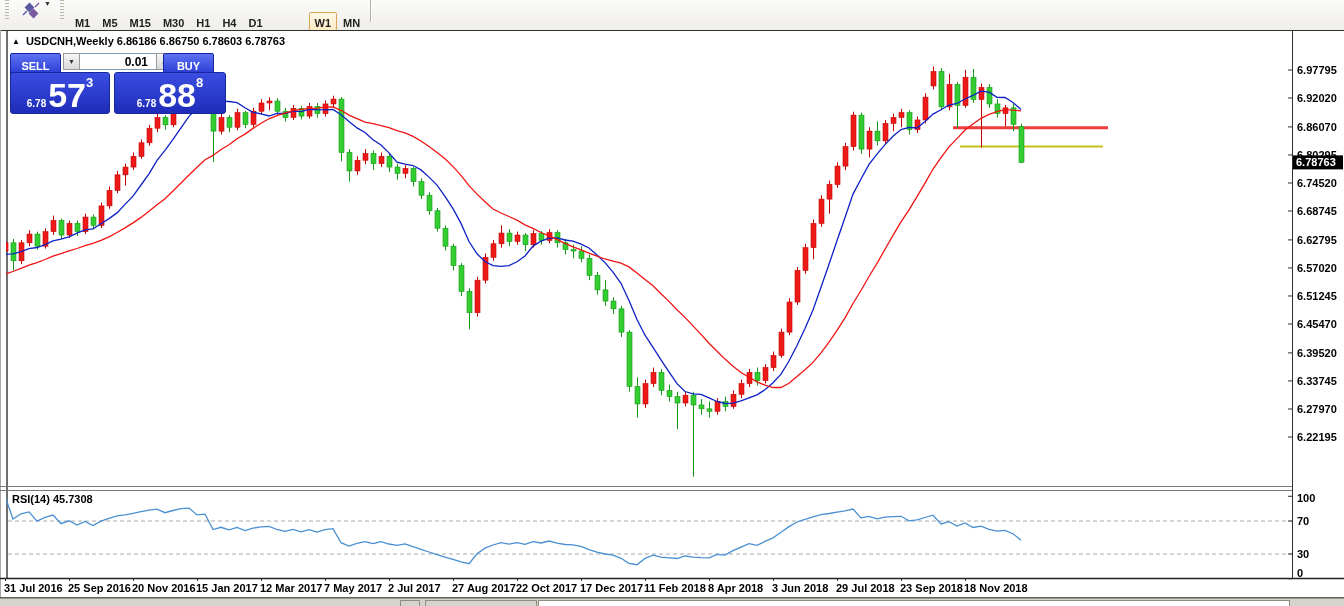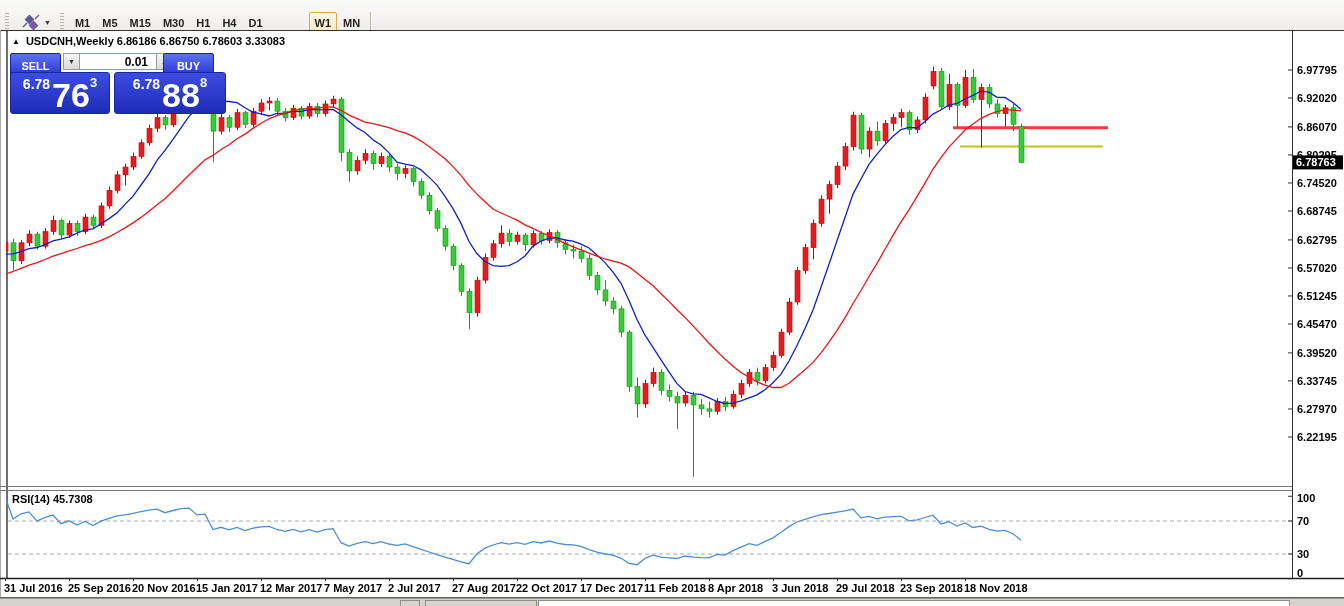--- a/index.html
+++ b/index.html
@@ -1,21 +1,21 @@
 <!DOCTYPE html>
 <html><head>
 <meta charset="utf-8">
 <style>
   html,body{margin:0;padding:0;width:1344px;height:606px;overflow:hidden;background:#fff;
     font-family:"Liberation Sans",sans-serif;}
   *{box-sizing:border-box;}
   
   .toolbar{position:absolute;left:0;top:0;width:1344px;height:46px;
     background:linear-gradient(#fbfbfa,#e9e7e0);border-bottom:1px solid #8f8f8f;
-    display:flex;align-items:center;}
+    display:flex;}
   .grip{width:4px;height:20px;margin:0 5px;
     background-image:repeating-linear-gradient(to bottom,#b9b6aa 0 1px,rgba(0,0,0,0) 1px 3px);}
   .toolbtn{height:22px;min-width:26px;padding:0 5px;display:flex;align-items:center;justify-content:center;
     font-size:11px;font-weight:bold;color:#222;border:1px solid transparent;border-radius:2px;}
   .toolbtn.active{background:linear-gradient(#fff8e8,#ffe9bd);border:1px solid #d8a858;margin-left:40px;}
   .tool-icon{width:26px;height:22px;display:flex;align-items:center;justify-content:center;margin-left:4px;}
   .dd-caret{font-size:9px;color:#333;margin:0 4px 0 0;}
   .vsep{width:1px;height:22px;background:#b5b2a6;margin:0 4px;box-shadow:1px 0 0 #fff;}
   
   .chartwin{position:absolute;left:0;top:30px;width:1344px;height:568px;background:#fff;}
@@ -31,21 +31,21 @@
     display:flex;align-items:center;justify-content:center;}
   .vol-wrap{position:absolute;left:53px;top:0;width:110px;height:17px;display:flex;}
   .spin{width:17px;height:17px;background:linear-gradient(#f6f6f6,#d9d9d9);border:1px solid #9a9a9a;
     display:flex;align-items:center;justify-content:center;font-size:7px;color:#333;}
   .vol-field{flex:1;height:17px;background:#fff;border-top:1px solid #7f9db9;border-bottom:1px solid #7f9db9;
     font-size:12px;font-weight:bold;color:#000;display:flex;align-items:center;justify-content:flex-end;
     padding-right:8px;}
   .pricebox{position:absolute;top:19px;height:42px;border:1px solid #16279f;border-radius:3px;
     background:linear-gradient(#3b4de2,#1e2cb8);color:#fff;display:flex;align-items:flex-end;
     justify-content:center;padding-bottom:3px;}
-  .pb-small{font-size:14px;font-weight:bold;margin:0 2px 18px 0;}
+  .pb-small{font-size:10px;font-weight:bold;margin:0 2px 1px 0;}
   .pb-big{font-size:34px;font-weight:bold;line-height:30px;}
   .pb-sup{font-size:13px;font-weight:bold;align-self:flex-start;margin-top:2px;}
   
   .tabstrip{position:absolute;left:0;top:598px;width:1344px;height:8px;background:#d6d3ce;
     border-top:1px solid #9b9890;}
   .tabstub{position:absolute;top:1px;height:7px;background:#d6d3ce;
     border:1px solid #8f8c84;border-bottom:none;}
   .tabstub.activetab{background:#fff;}
 </style>
 </head>
@@ -430,36 +430,36 @@
       <line x1="837.5" y1="548" x2="837.5" y2="551" stroke="#303030" stroke-width="1"></line>
       <text x="836" y="562" font-size="11" font-weight="bold" fill="#000000" font-family="&quot;Liberation Sans&quot;,sans-serif">29 Jul 2018</text>
       <line x1="901.5" y1="548" x2="901.5" y2="551" stroke="#303030" stroke-width="1"></line>
       <text x="900" y="562" font-size="11" font-weight="bold" fill="#000000" font-family="&quot;Liberation Sans&quot;,sans-serif">23 Sep 2018</text>
       <line x1="965.5" y1="548" x2="965.5" y2="551" stroke="#303030" stroke-width="1"></line>
       <text x="964" y="562" font-size="11" font-weight="bold" fill="#000000" font-family="&quot;Liberation Sans&quot;,sans-serif">18 Nov 2018</text>
     </svg>
 
   <div class="title-row">
     <span class="title-tri">▲</span>
-    <span>USDCNH,Weekly 6.86186 6.86750 6.78603 3.33083</span>
+    <span>USDCNH,Weekly 6.86186 6.86750 6.78603 6.78763</span>
   </div>
 
   <div class="panel">
     <div class="row1">
       <div class="btn-trade" style="left:0;width:51px;">SELL</div>
       <div class="vol-wrap">
         <div class="spin">▼</div>
         <div class="vol-field">0.01</div>
         <div class="spin">▲</div>
       </div>
       <div class="btn-trade" style="left:153px;width:51px;">BUY</div>
     </div>
     <div class="pricebox" style="left:0;width:100px;">
       <span class="pb-small">6.78</span>
-      <span class="pb-big">76</span>
+      <span class="pb-big">57</span>
       <span class="pb-sup">3</span>
     </div>
     <div class="pricebox" style="left:104px;width:112px;">
       <span class="pb-small">6.78</span>
       <span class="pb-big">88</span>
       <span class="pb-sup">8</span>
     </div>
   </div>
 </div>
 

